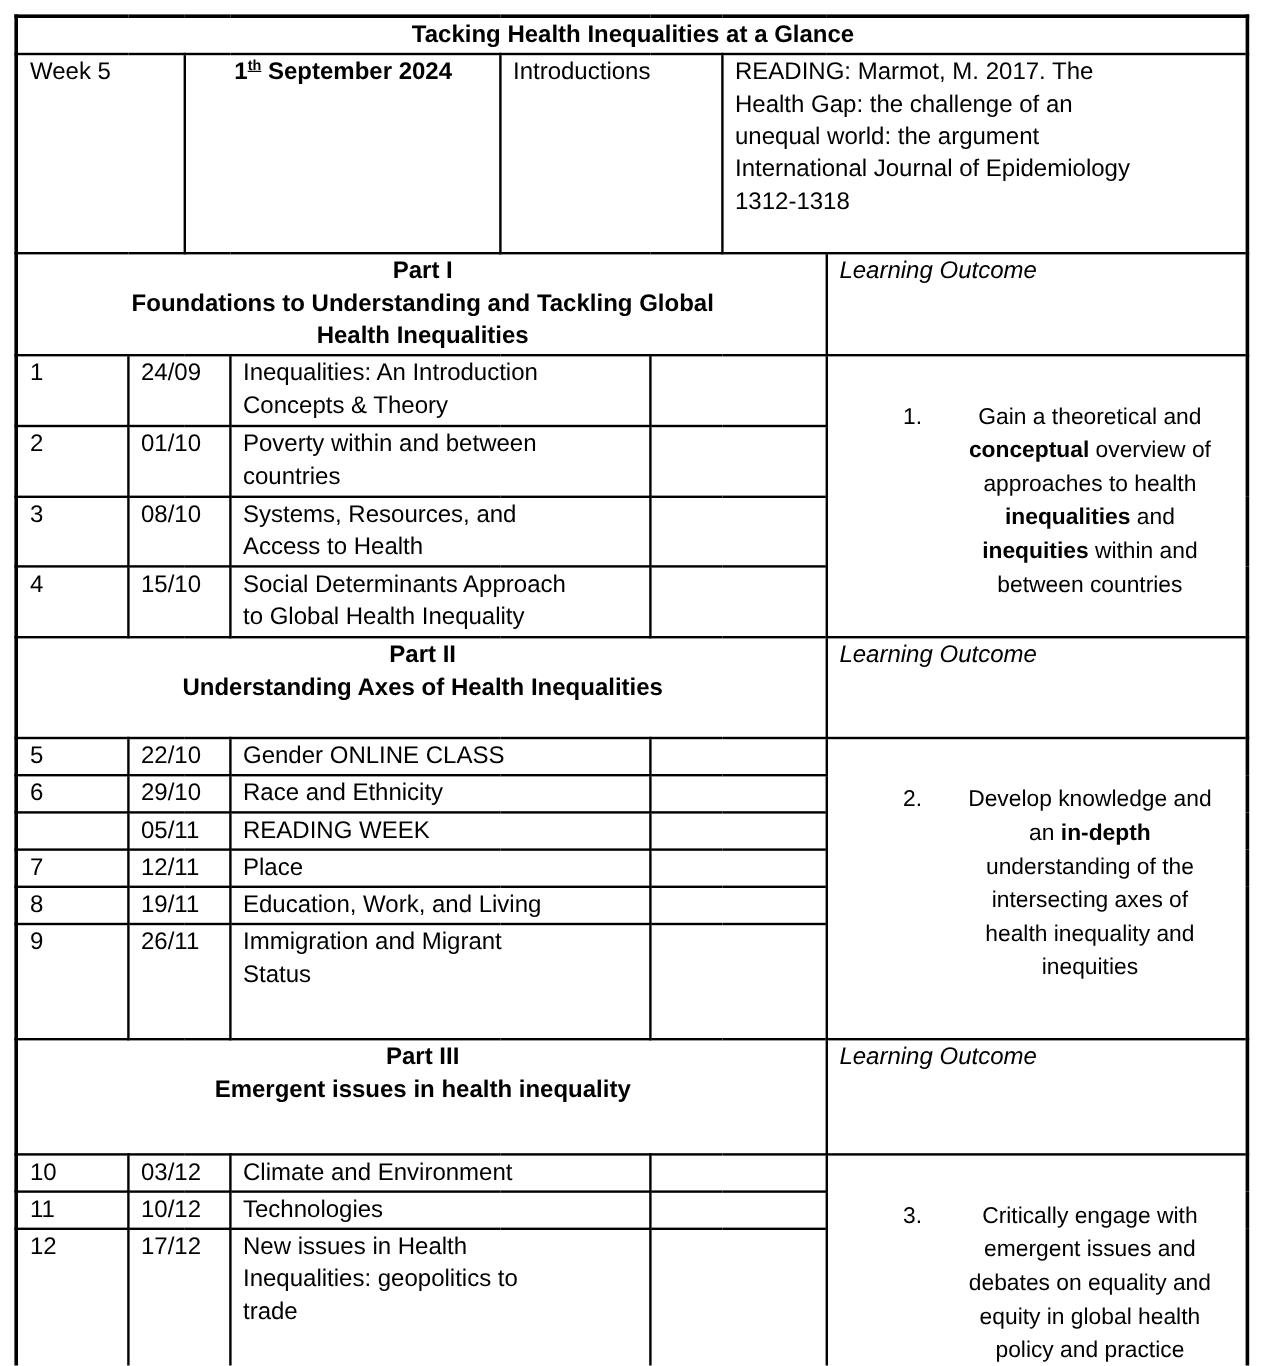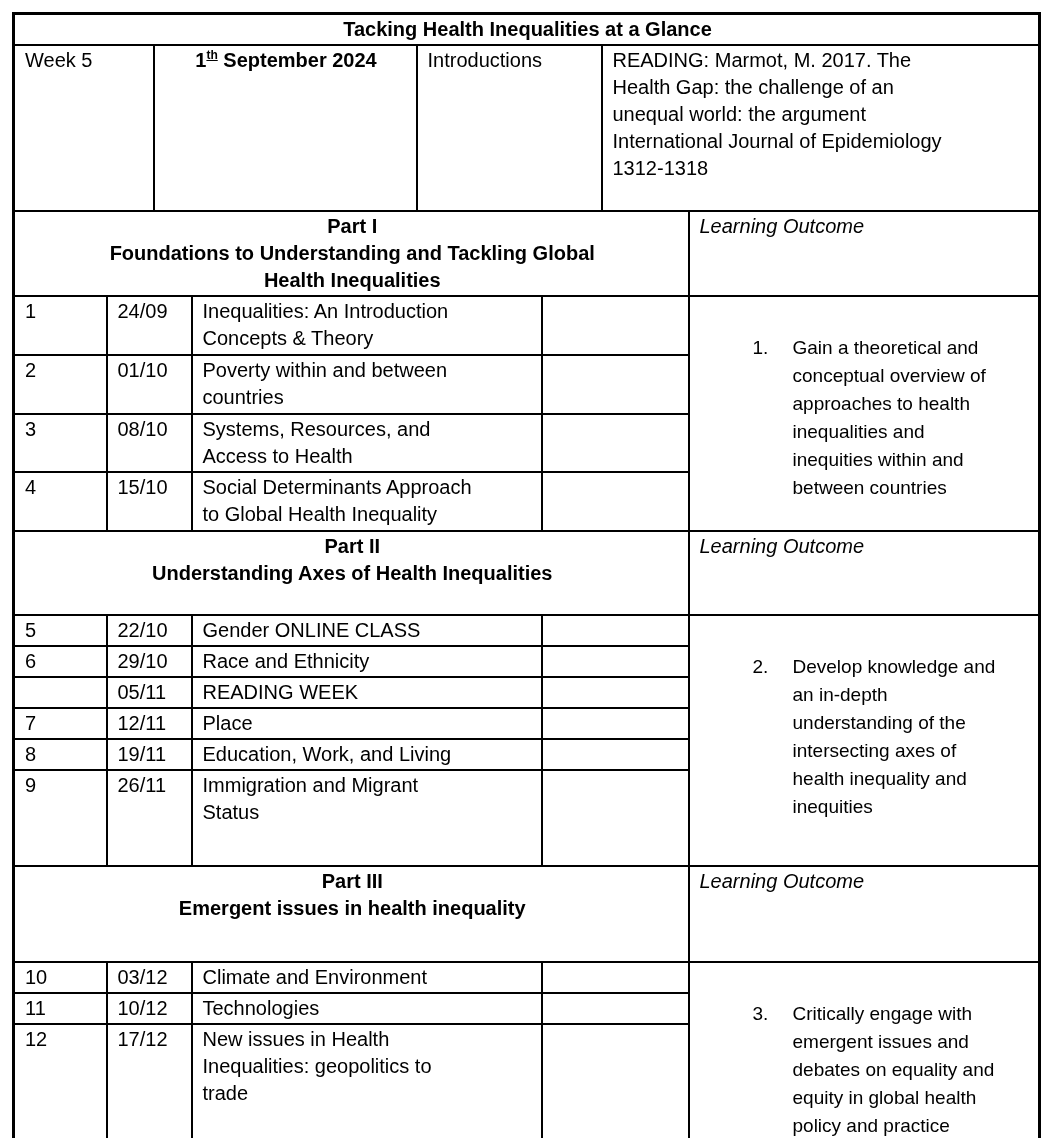--- a/index.html
+++ b/index.html
@@ -29,22 +29,22 @@
   sup.ds{font-size:12px;line-height:0;text-decoration:underline;}
   
   td.outcome-cell{padding:0;}
   .outcome{
     display:flex;
     padding:9px 6px 0 53px;
     font-size:19px;
     line-height:28px;
   }
   .outcome .onum{width:40px;flex:none;}
-  .outcome .otext{width:236px;white-space:pre-line;}
-  .otext b{font-weight:normal;}
+  .outcome .otext{width:236px;white-space:pre-line;text-align:center;}
+  .otext b{font-weight:bold;}
 </style>
 </head>
 <body>
 
 <div class="page">
 <table class="sched">
   <colgroup>
     <col style="width:93px">
         <col style="width:47px">
         <col style="width:38px">

